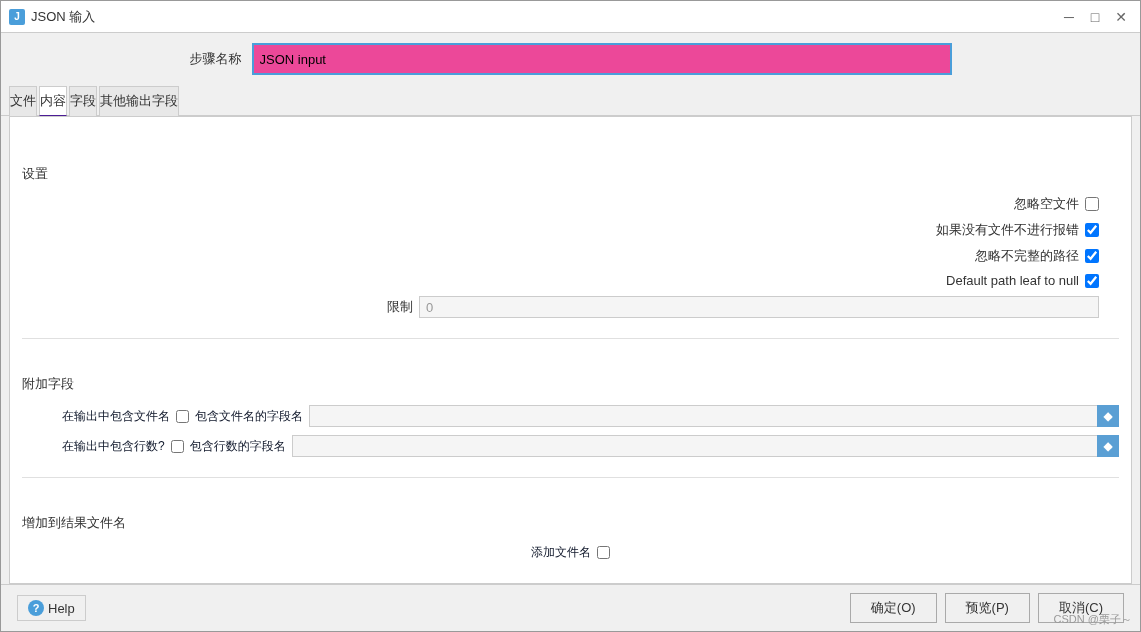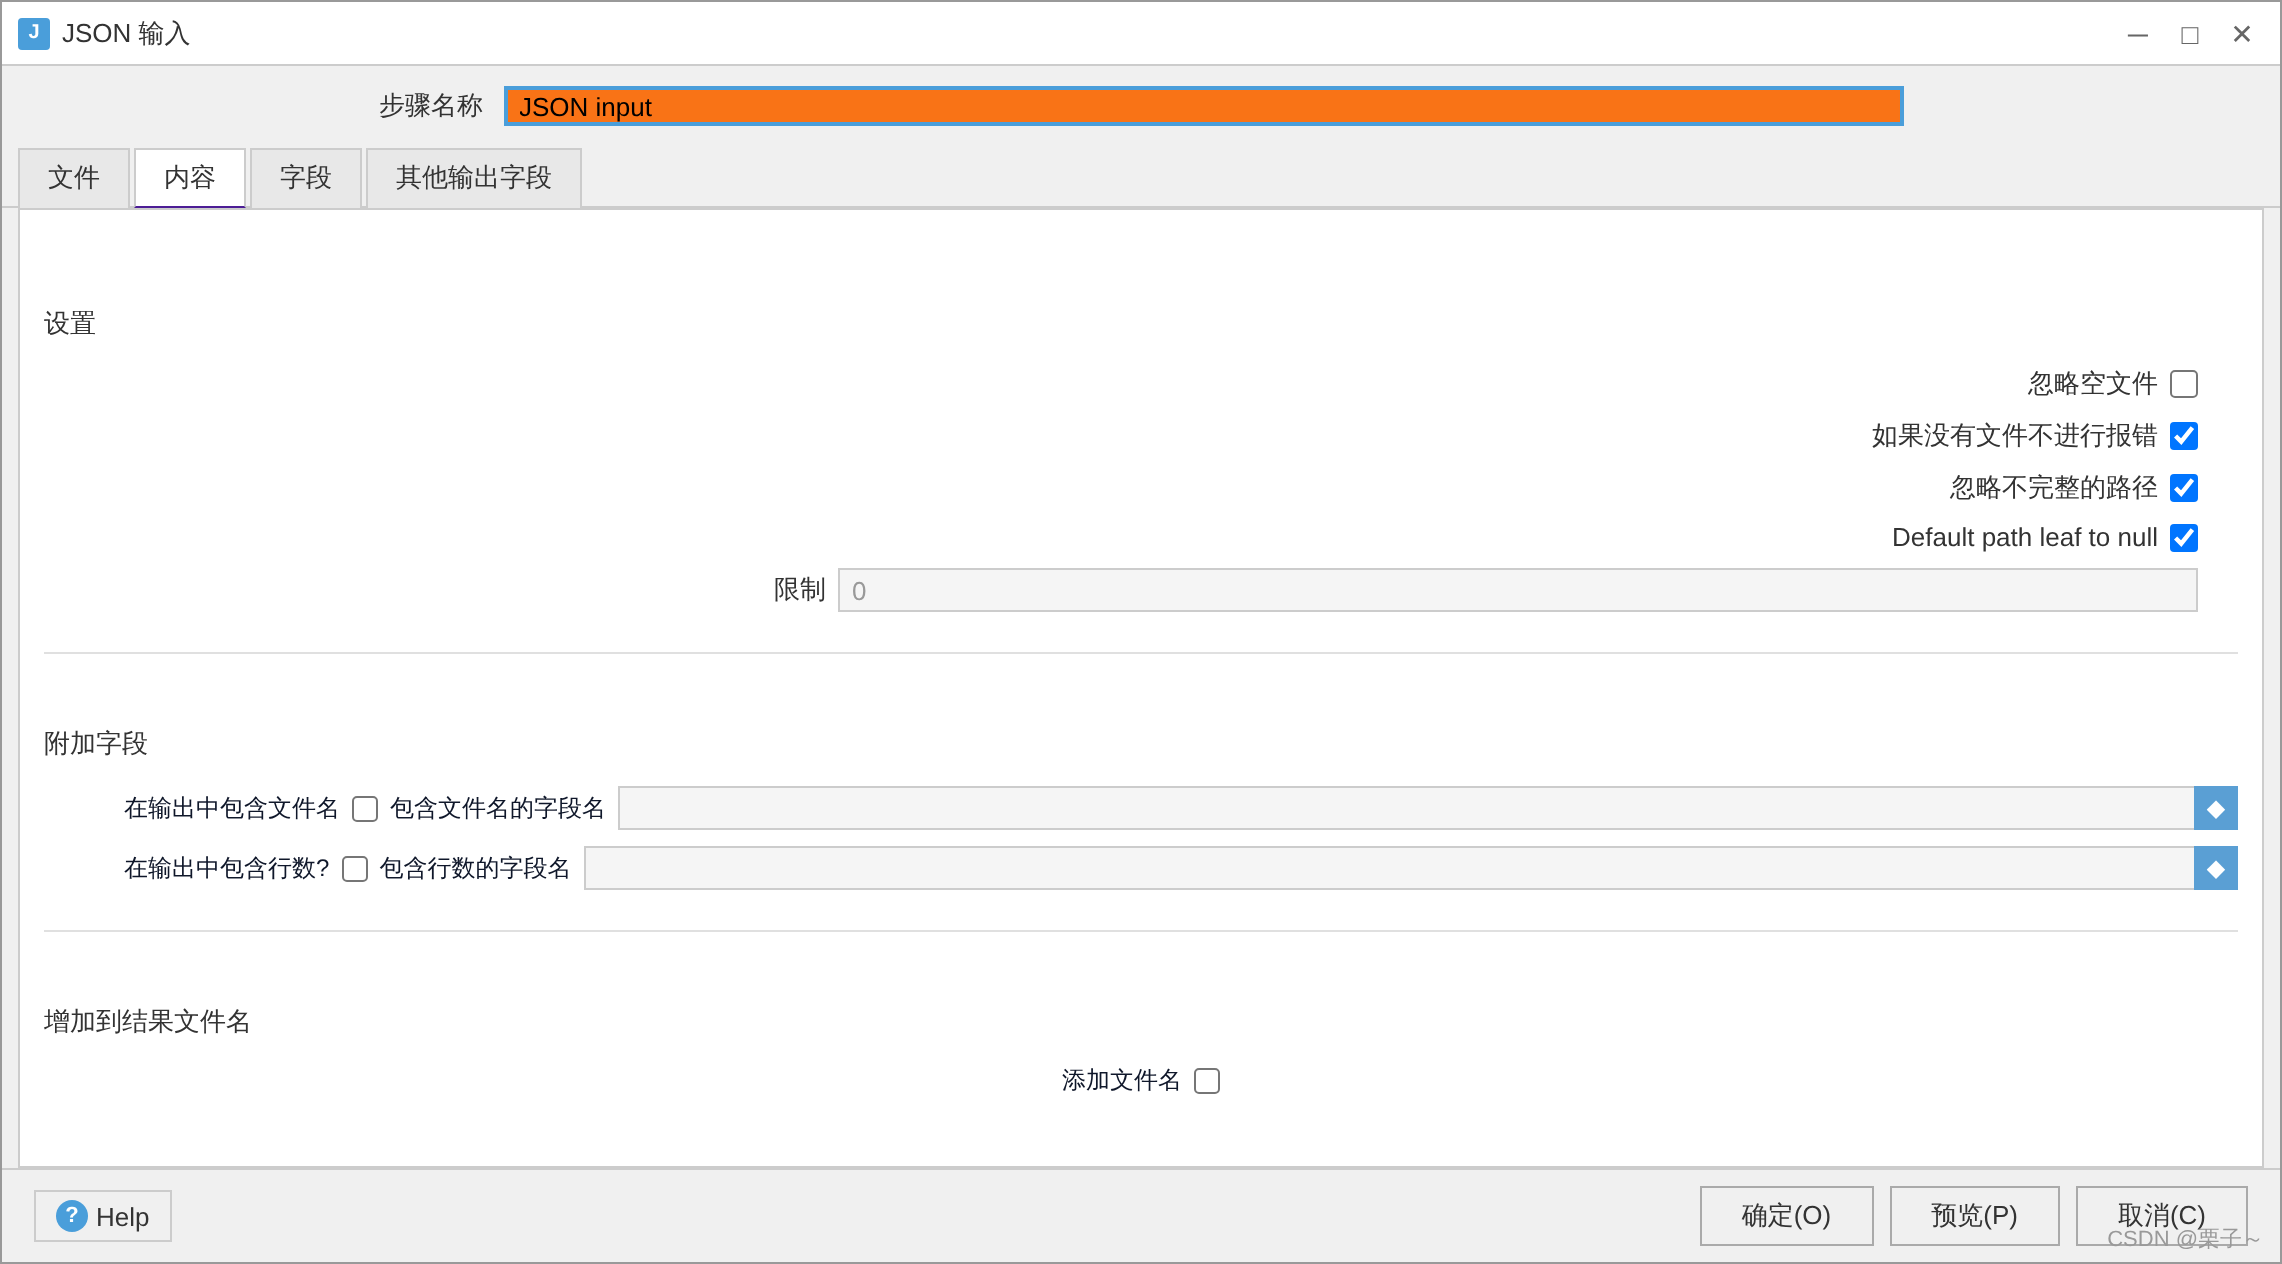--- a/index.html
+++ b/index.html
@@ -95,38 +95,38 @@
     }
 
     .step-name-label {
       font-size: 13px;
       color: #333;
     }
 
     .step-name-input {
       flex: 1;
       max-width: 700px;
-      height: 20px;
+      height: 32px;
       border: 2px solid #4a9eda;
       padding: 2px 6px;
       font-size: 13px;
-      background: #f97316;
+      background: #ec4899;
       outline: none;
     }
 
     .tabs-bar {
       display: flex;
       padding: 0 8px;
       background: #f0f0f0;
       border-bottom: 1px solid #ccc;
       flex-shrink: 0;
     }
 
     .tab {
-      padding: 5px 14px;
+      padding: 5px 0;
       font-size: 13px;
       cursor: pointer;
       border: 1px solid #ccc;
       border-bottom: none;
       background: #e8e8e8;
       color: #333;
       margin-right: 2px;
       position: relative;
       top: 1px;
     }

